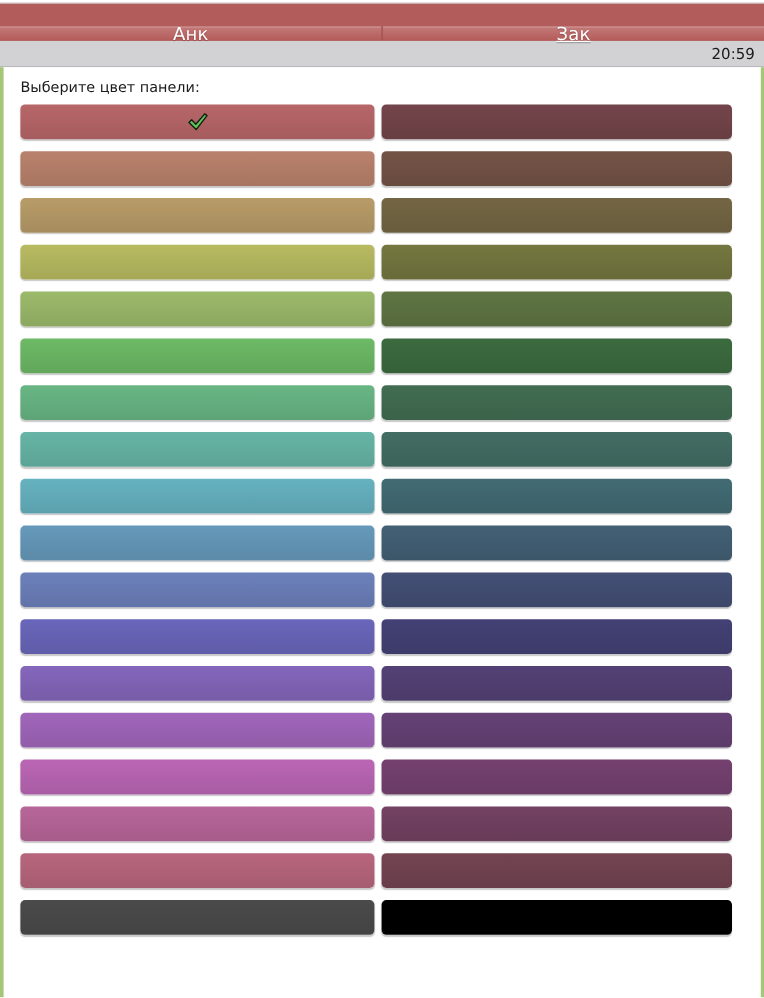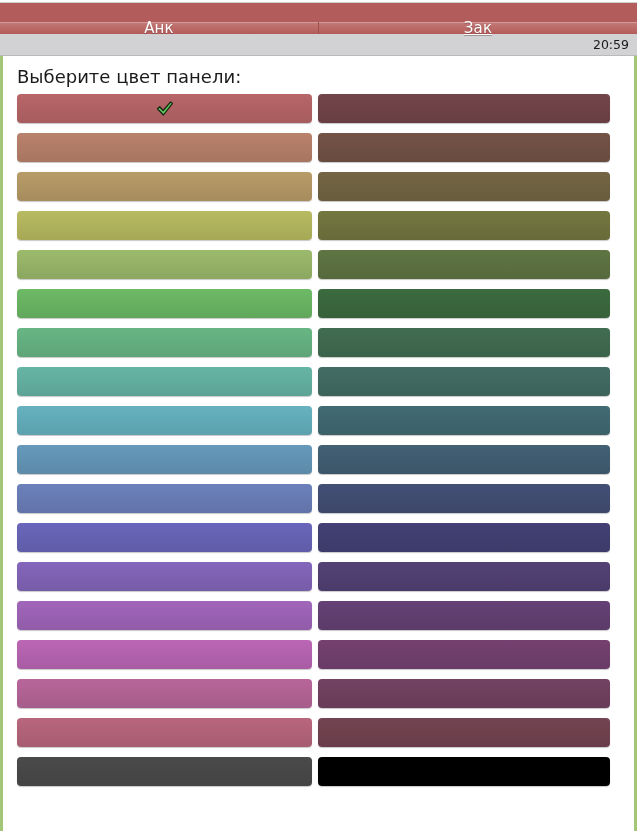--- a/index.html
+++ b/index.html
@@ -78,21 +78,21 @@
     height: 775px;
     box-sizing: border-box;
     border-left: 3px solid #a4c777;
     border-right: 3px solid #a4c777;
     background: #ffffff;
     padding: 0;
     overflow: hidden;
   }
 
   #prompt-label {
-    font-size: 18px;
+    font-size: 12px;
     color: #1b1b1b;
     padding: 10px 0 7px 14px;
     box-sizing: border-box;
     user-select: none;
   }
 
   
   #swatch-grid {
     padding: 0 0 0 0;
   }

